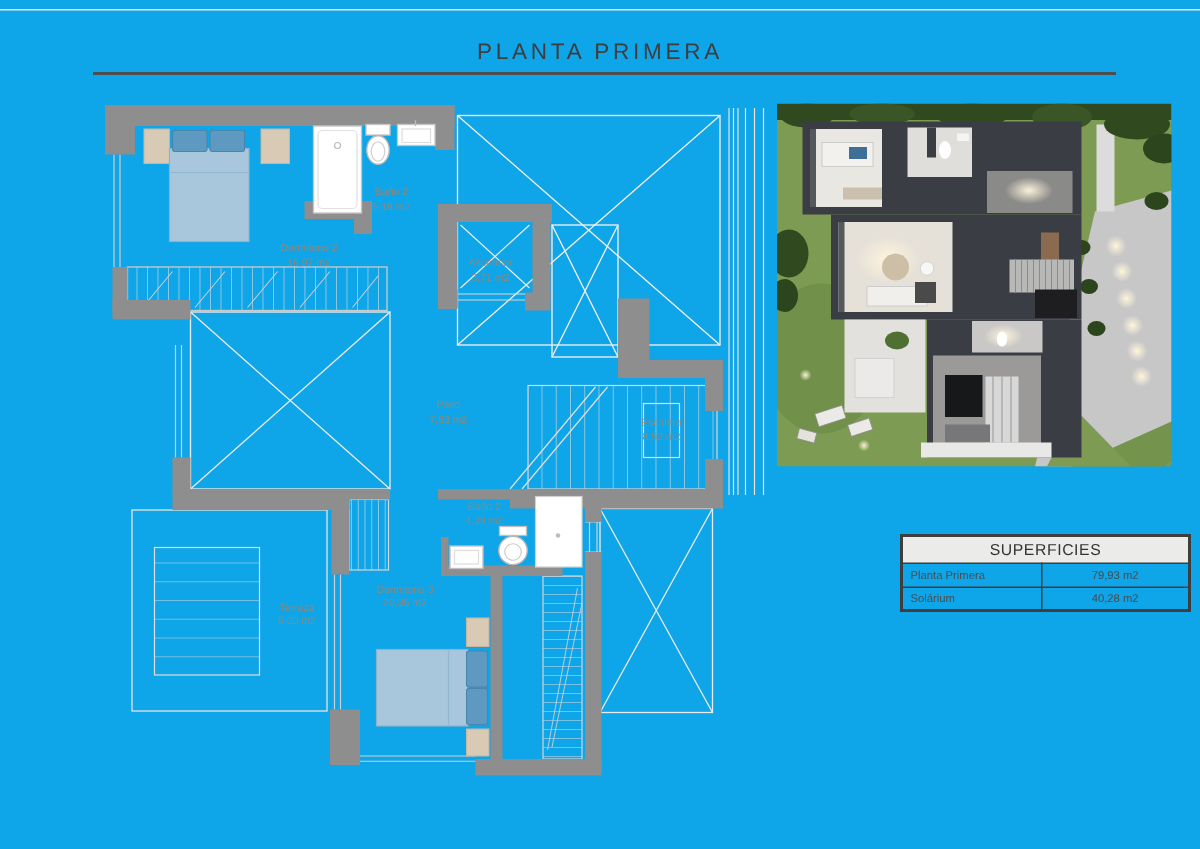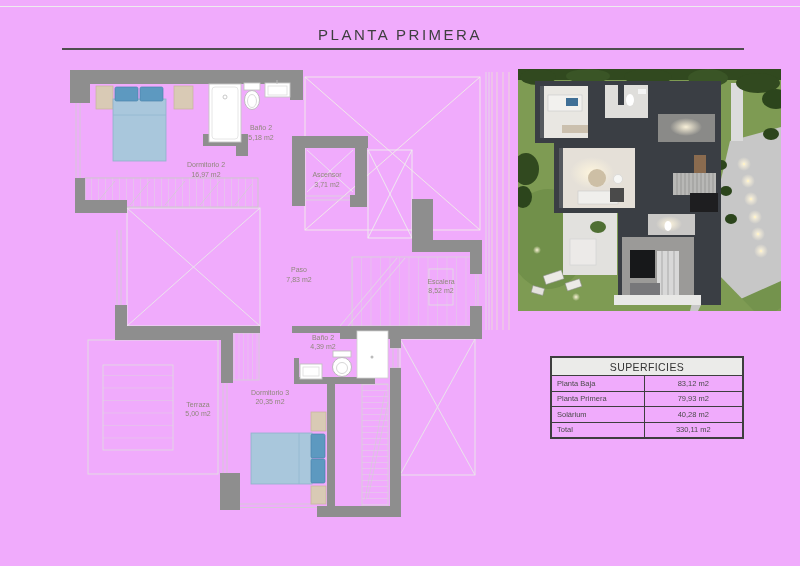--- a/index.html
+++ b/index.html
@@ -1,25 +1,25 @@
 <!DOCTYPE html>
 <html><head>
 <meta charset="utf-8">
 <style>
   html,body{margin:0;padding:0;background:#ffffff;}
   body{width:800px;height:566px;position:relative;overflow:hidden;
        font-family:"Liberation Sans", sans-serif;}
-  .page{position:absolute;inset:0;background:#f0abfc;}
+  .page{position:absolute;inset:0;background:#0ea5e9;}
   .page-top-edge{position:absolute;top:6px;left:0;width:800px;height:1px;background:#ededed;}
   .title{position:absolute;top:26px;left:0;width:800px;text-align:center;
          font-size:15px;letter-spacing:2.5px;color:#3e3e3e;font-weight:500;}
   .title-rule{position:absolute;top:48px;left:62px;width:682px;height:2px;background:#4e4e4e;}
   .plan-svg{position:absolute;left:60px;top:62px;}
   .render-svg{position:absolute;left:518px;top:69px;}
-  .surf{position:absolute;left:550px;top:356px;width:194px;border-collapse:collapse;
+  .surf{position:absolute;left:600px;top:356px;width:194px;border-collapse:collapse;
         color:#4b4b4b;}
   .surf,.surf th,.surf td{border:1px solid #3e3e3e;}
   .surf{border:2px solid #3e3e3e;}
   .surf th{height:17px;font-size:10.5px;font-weight:500;letter-spacing:.4px;color:#333;
            background:#ebebe9;text-align:center;padding:0;}
   .surf td{height:14.5px;font-size:7.5px;padding:0;}
   .surf td.lbl{width:91px;padding-left:5px;text-align:left;}
   .surf td.val{width:103px;text-align:center;}
   svg text{font-family:"Liberation Sans", sans-serif;}
   .room-lbl{font-size:7px;fill:#8f887b;}
@@ -303,31 +303,23 @@
   </svg>
 
   <table class="surf">
     <thead>
       <tr>
         <th colspan="2">SUPERFICIES</th>
       </tr>
     </thead>
     <tbody>
       <tr>
-        <td class="lbl">Planta Baja</td>
-        <td class="val">83,12 m2</td>
-      </tr>
-      <tr>
         <td class="lbl">Planta Primera</td>
         <td class="val">79,93 m2</td>
       </tr>
       <tr>
         <td class="lbl">Solárium</td>
         <td class="val">40,28 m2</td>
       </tr>
-      <tr>
-        <td class="lbl">Total</td>
-        <td class="val">330,11 m2</td>
-      </tr>
     </tbody>
   </table>
 
 </div>
 
 </body></html>

